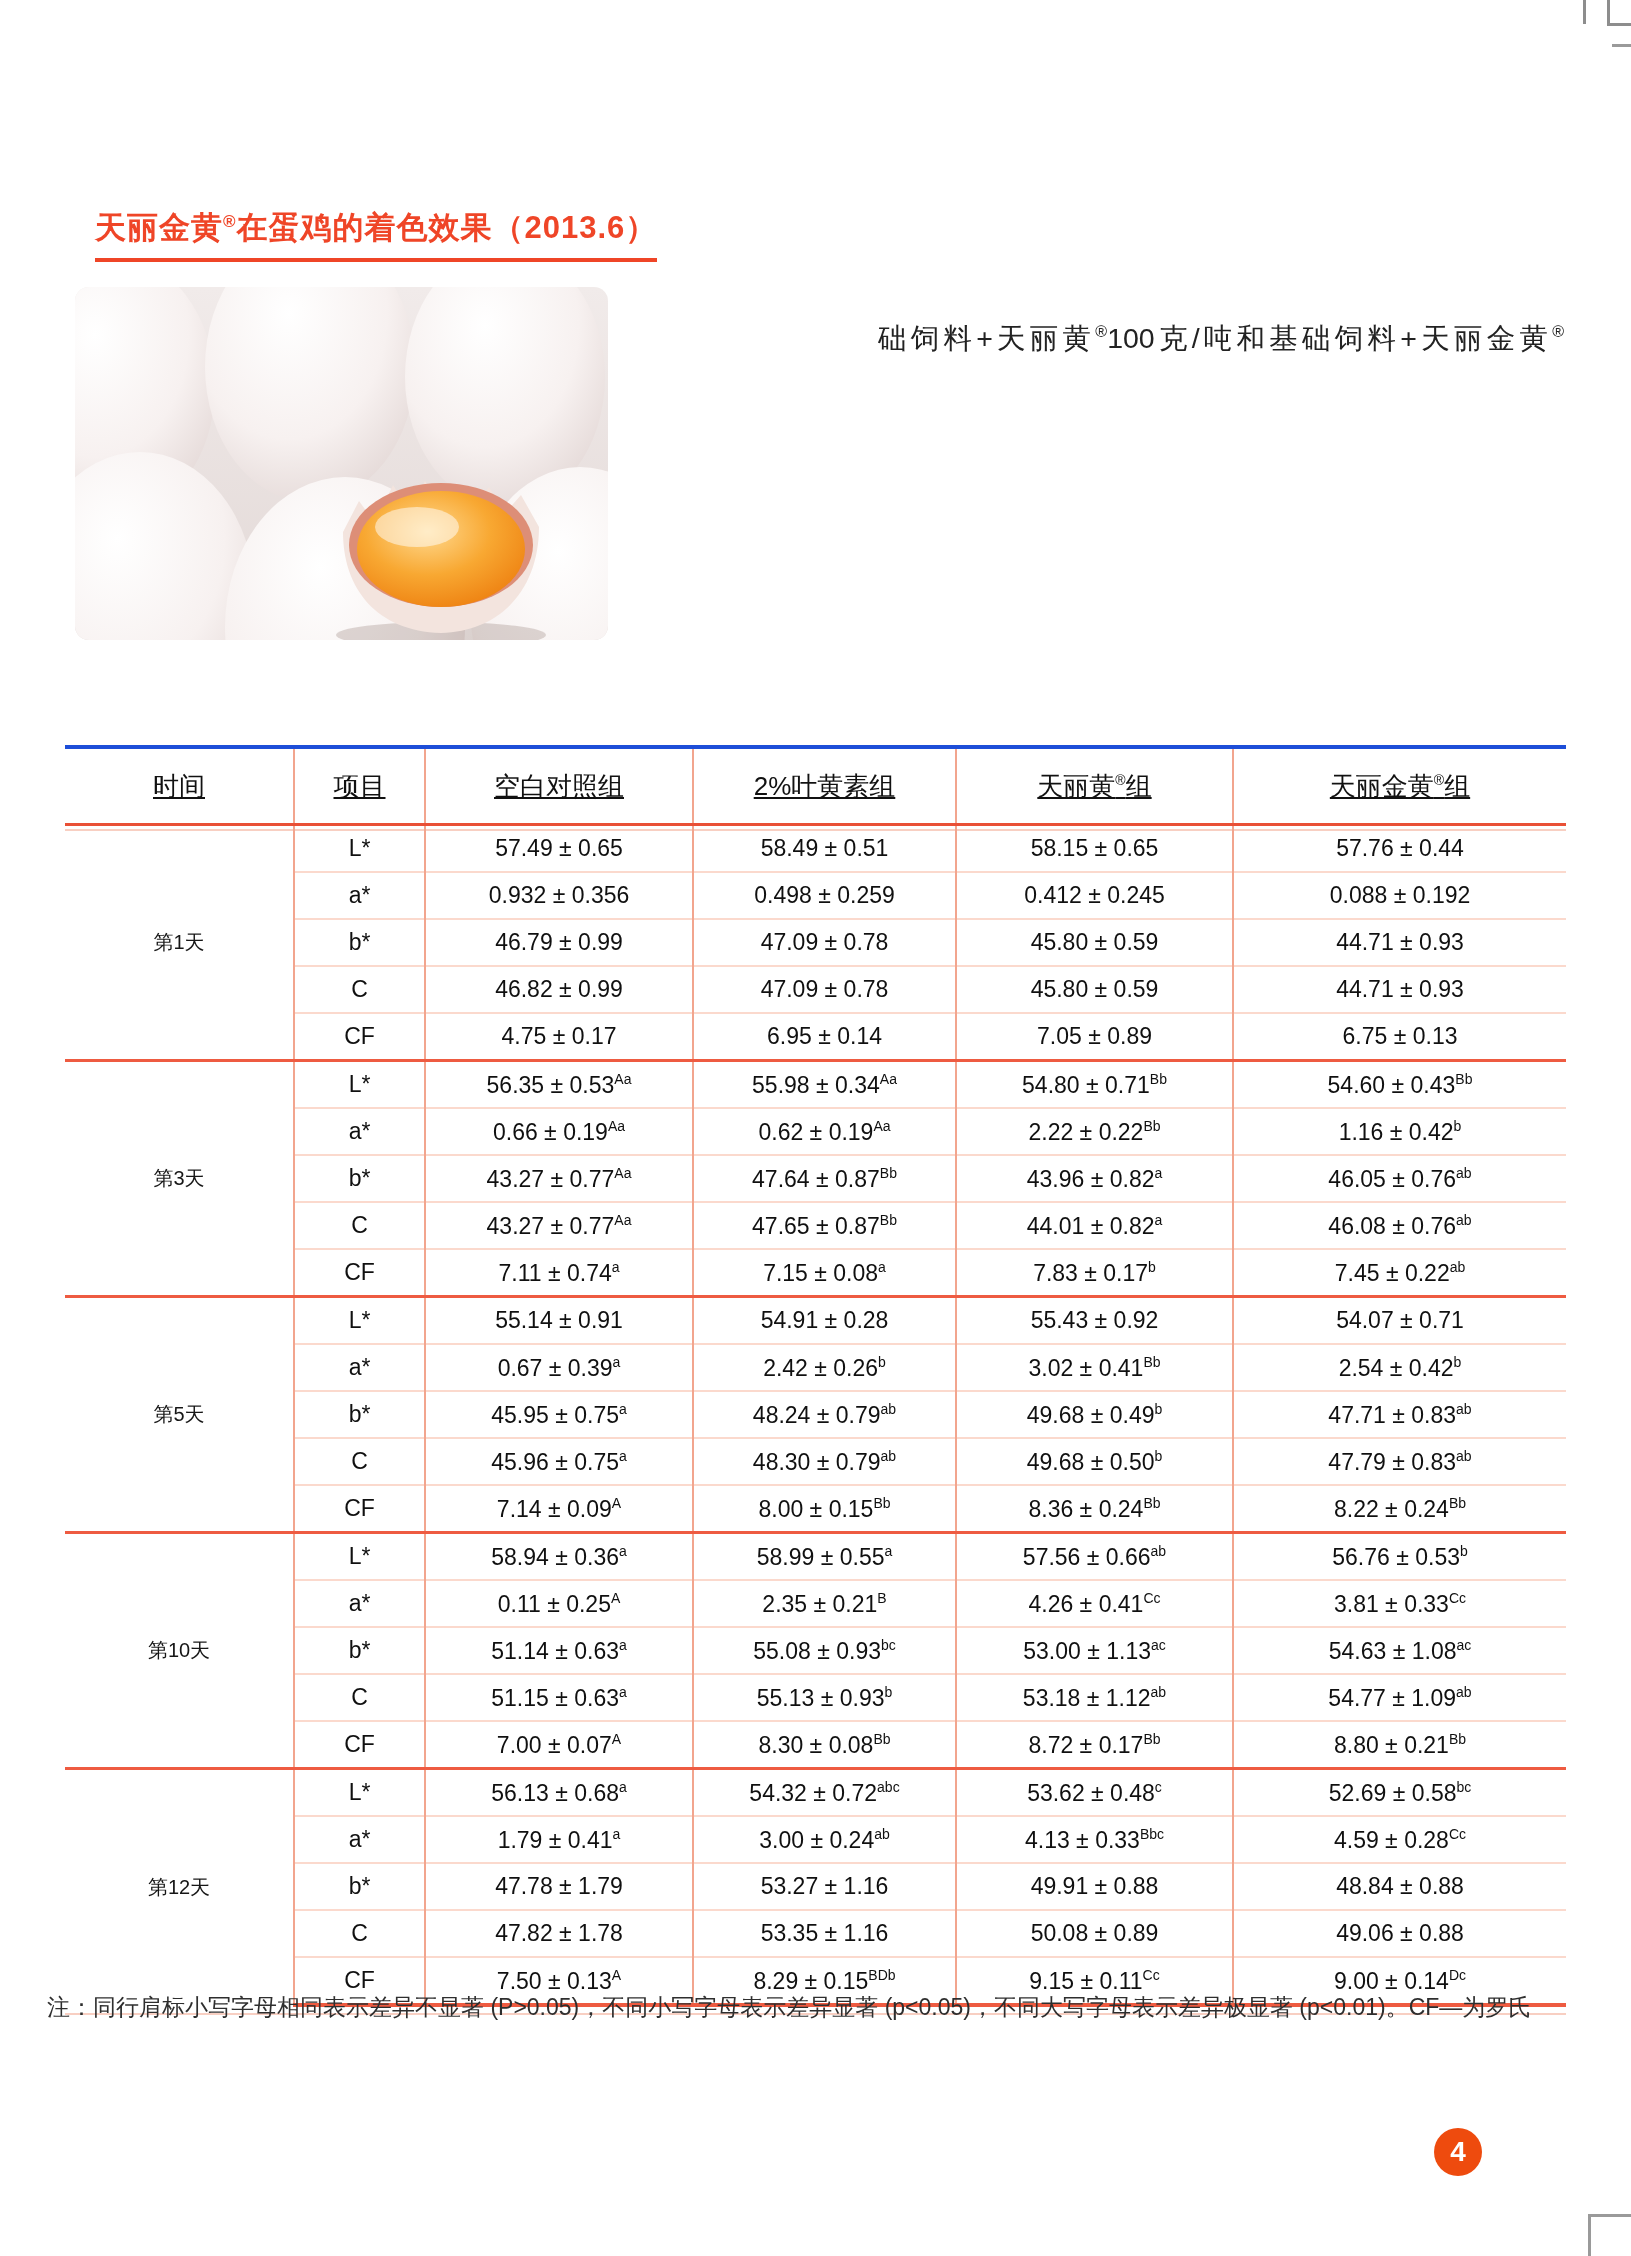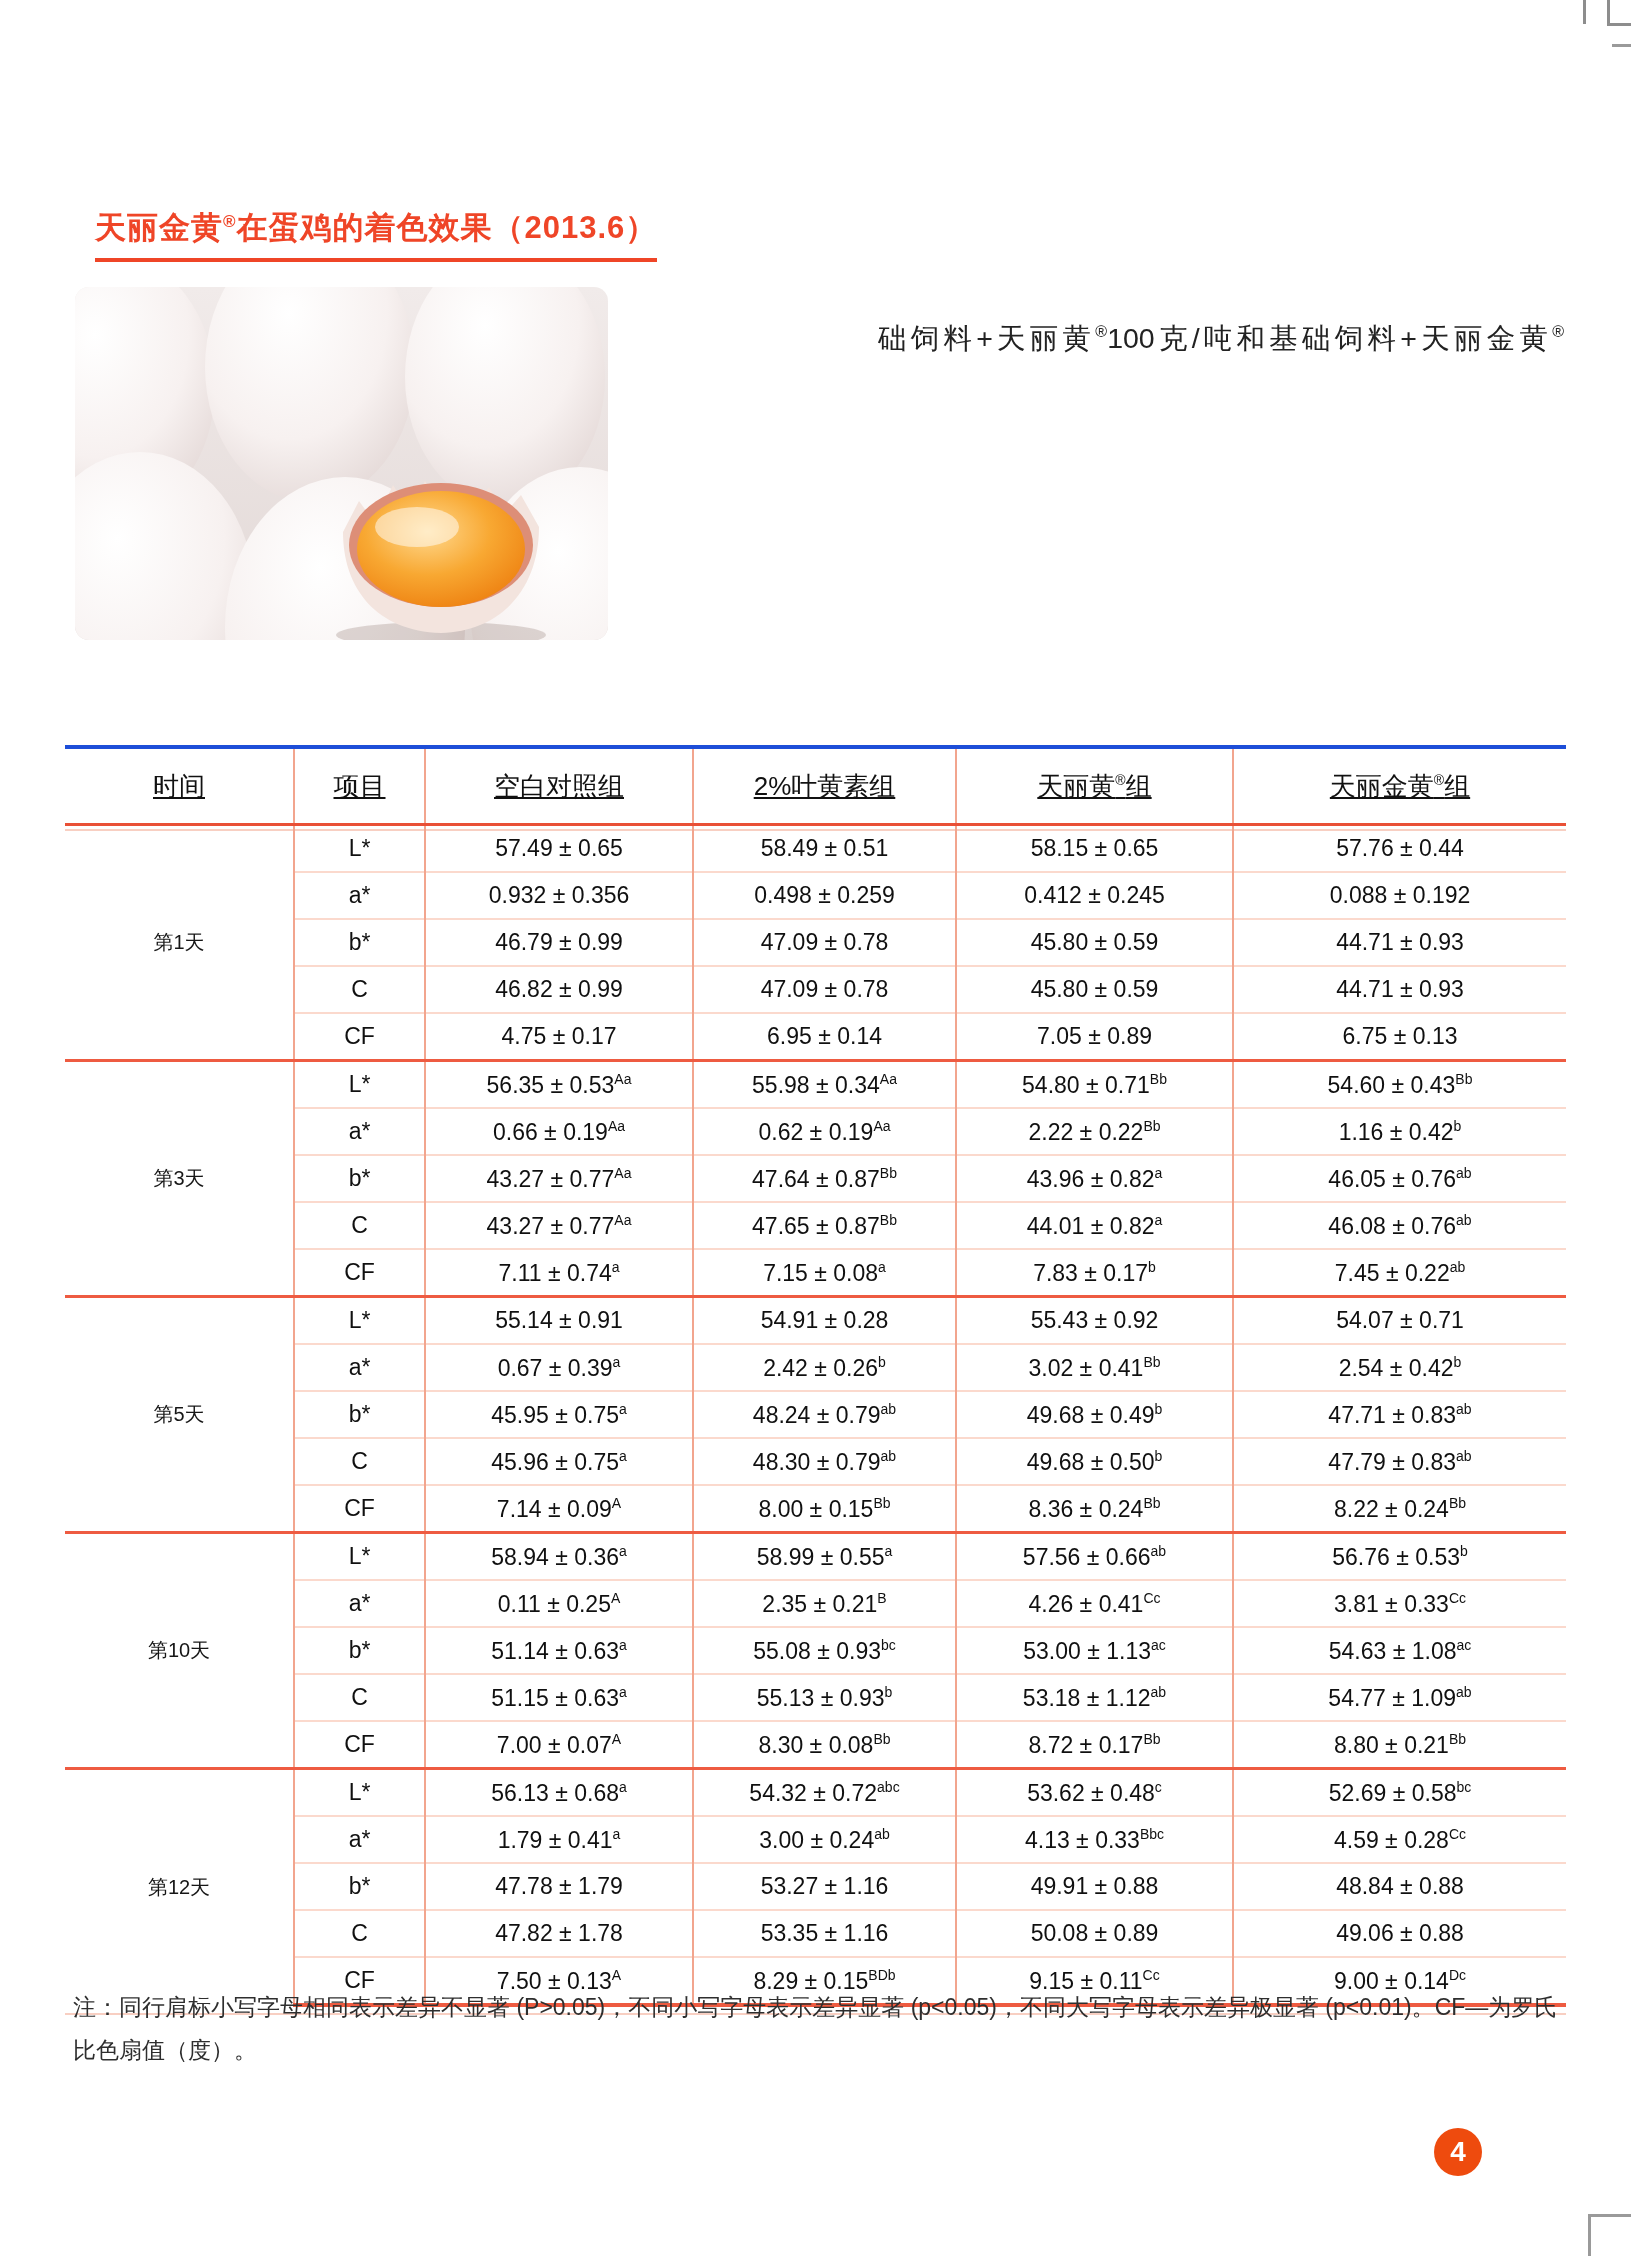--- a/index.html
+++ b/index.html
@@ -61,21 +61,21 @@
   tbody tr.first-group td { border-top:none; }
   tbody tr:last-child td { border-bottom:4px solid #ee5b41; }
 
   td.item-cell, td.val-cell, th.v { border-left:2px solid #f2a58e; }
   td.day-cell { font-size:20px; color:#161616; }
   td.val-cell sup { font-size:14px; }
   .table-underline { height:2px; background:#f8cfc2; margin-top:6px; }
 
   
   .footnote {
-    position:absolute; left:73px; top:1986px; width:1510px;
+    position:absolute; left:47px; top:1986px; width:1510px;
     font-size:23px; color:#2e2e2e; line-height:43px;
   }
 
   
   .page-badge {
     position:absolute; left:1434px; top:2128px; width:48px; height:48px;
     border-radius:50%; background:#ee4b0e; color:#ffffff;
     font-size:28px; font-weight:bold;
     display:flex; align-items:center; justify-content:center;
   }
@@ -332,21 +332,20 @@
           <td class="val-cell">9.15 ± 0.11<sup>Cc</sup></td>
           <td class="val-cell">9.00 ± 0.14<sup>Dc</sup></td>
         </tr>
       </tbody>
   </table>
   <div class="table-underline"></div>
 </div>
 
 <div class="footnote">
     <div>注：同行肩标小写字母相同表示差异不显著 (P&gt;0.05)，不同小写字母表示差异显著 (p&lt;0.05)，不同大写字母表示差异极显著 (p&lt;0.01)。CF—为罗氏</div>
-    <div>比色扇值（度）。</div>
   </div>
 
 <div class="page-badge">
   <span>4</span>
 </div>
 
 <div class="mark mark-tr-bar"></div>
 <div class="mark mark-tr-l"></div>
 <div class="mark mark-tr-h"></div>
 <div class="mark mark-br-l"></div>

